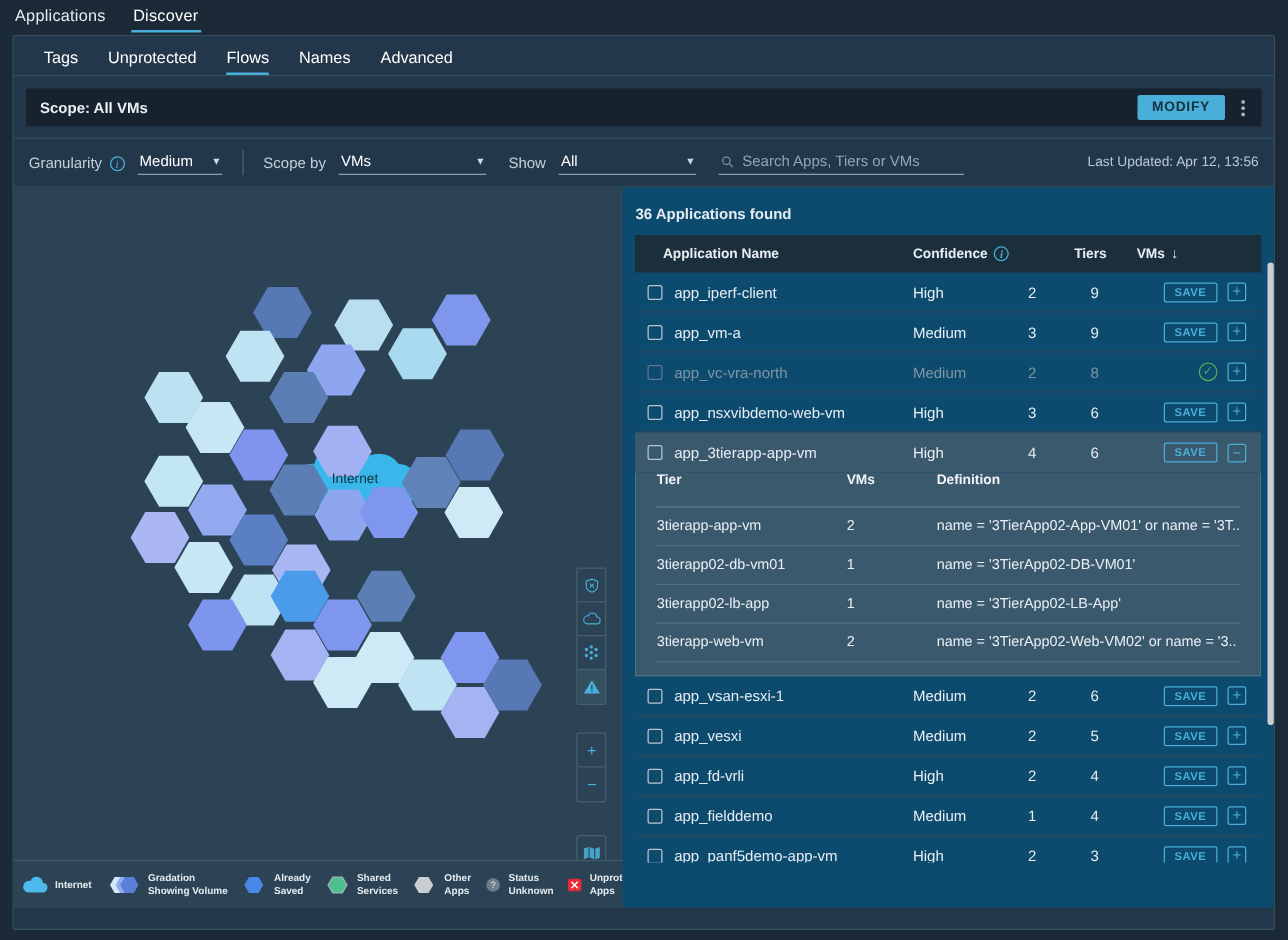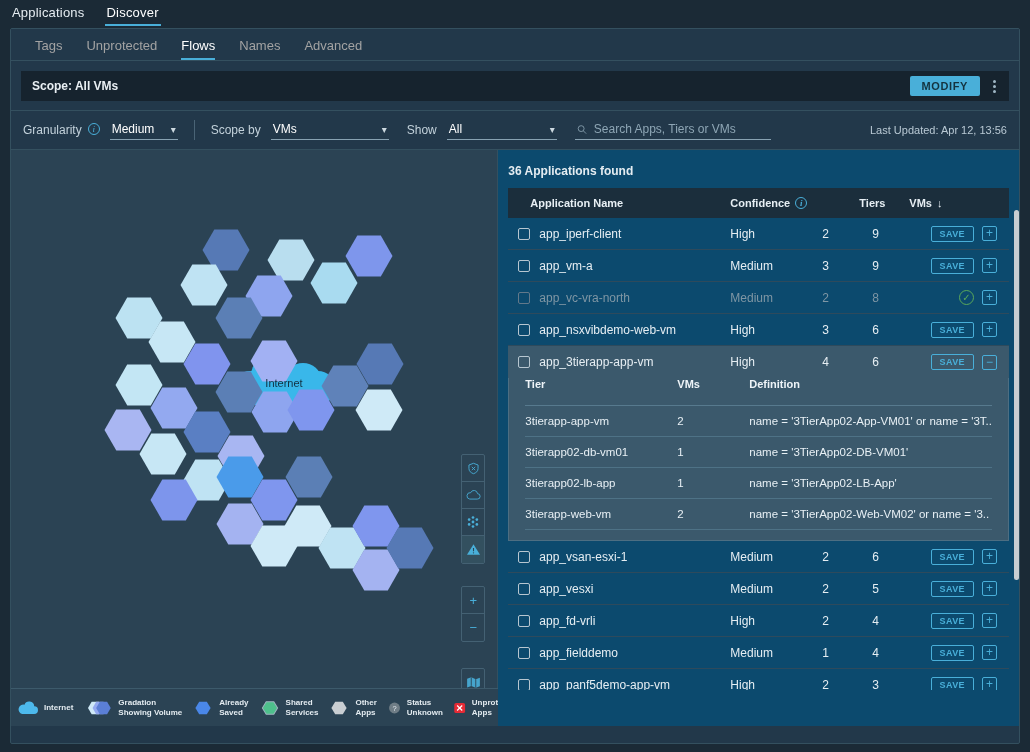--- a/index.html
+++ b/index.html
@@ -28,21 +28,21 @@
     position: absolute; left: 10px; top: 28px; width: 1010px; height: 716px;
     background: #22384a; border: 1px solid #34505f; border-radius: 2px;
   }
 
   
   .subtabs {
     height: 32px; display: flex; align-items: flex-end; gap: 24px;
     padding: 0 24px; border-bottom: 1px solid #34505f; background: #22384a;
   }
   .subtabs .tab {
-    font-size: 13px; color: #a3a3a3; padding-bottom: 5px;
+    font-size: 13px; color: #ffffff; padding-bottom: 5px;
     border-bottom: 2px solid transparent; cursor: pointer;
   }
   .subtabs .tab.active { color: #ffffff; border-bottom-color: #49afd9; }
 
   
   .scopewrap { padding: 10px 10px 0 10px; }
   .scopebar {
     height: 30px; background: #16232e; display: flex; align-items: center;
     padding: 0 4px 0 10px; border: 1px solid #16232e;
   }
@@ -55,21 +55,21 @@
   .kebab { width: 20px; height: 24px; display:flex; flex-direction:column; align-items:center;
            justify-content:center; gap:2px; cursor:pointer; margin-left: 4px; }
   .kebab i { width: 3px; height: 3px; background: #9fb6c4; border-radius: 50%; display:block; }
 
   
   .filterbar {
     height: 40px; margin-top: 9px; display: flex; align-items: center;
     padding: 0 12px 0 12px; border-top: 1px solid #34505f; border-bottom: 1px solid #34505f;
     font-size: 12px; color: #c3d2db;
   }
-  .fl { display: flex; align-items: flex-start; gap: 6px; }
+  .fl { display: flex; align-items: flex-end; gap: 6px; }
   .info-i {
     width: 12px; height: 12px; border: 1px solid #49afd9; border-radius: 50%;
     color: #49afd9; font-size: 9px; font-style: italic; line-height: 11px;
     text-align: center; display: inline-block; font-family: "Liberation Serif", serif;
   }
   .sel {
     position: relative; display: inline-flex; align-items: center; justify-content: space-between;
     border-bottom: 1px solid #88a2b2; color: #ffffff; font-size: 12px;
     padding: 2px 2px 3px 2px; cursor: pointer;
   }

